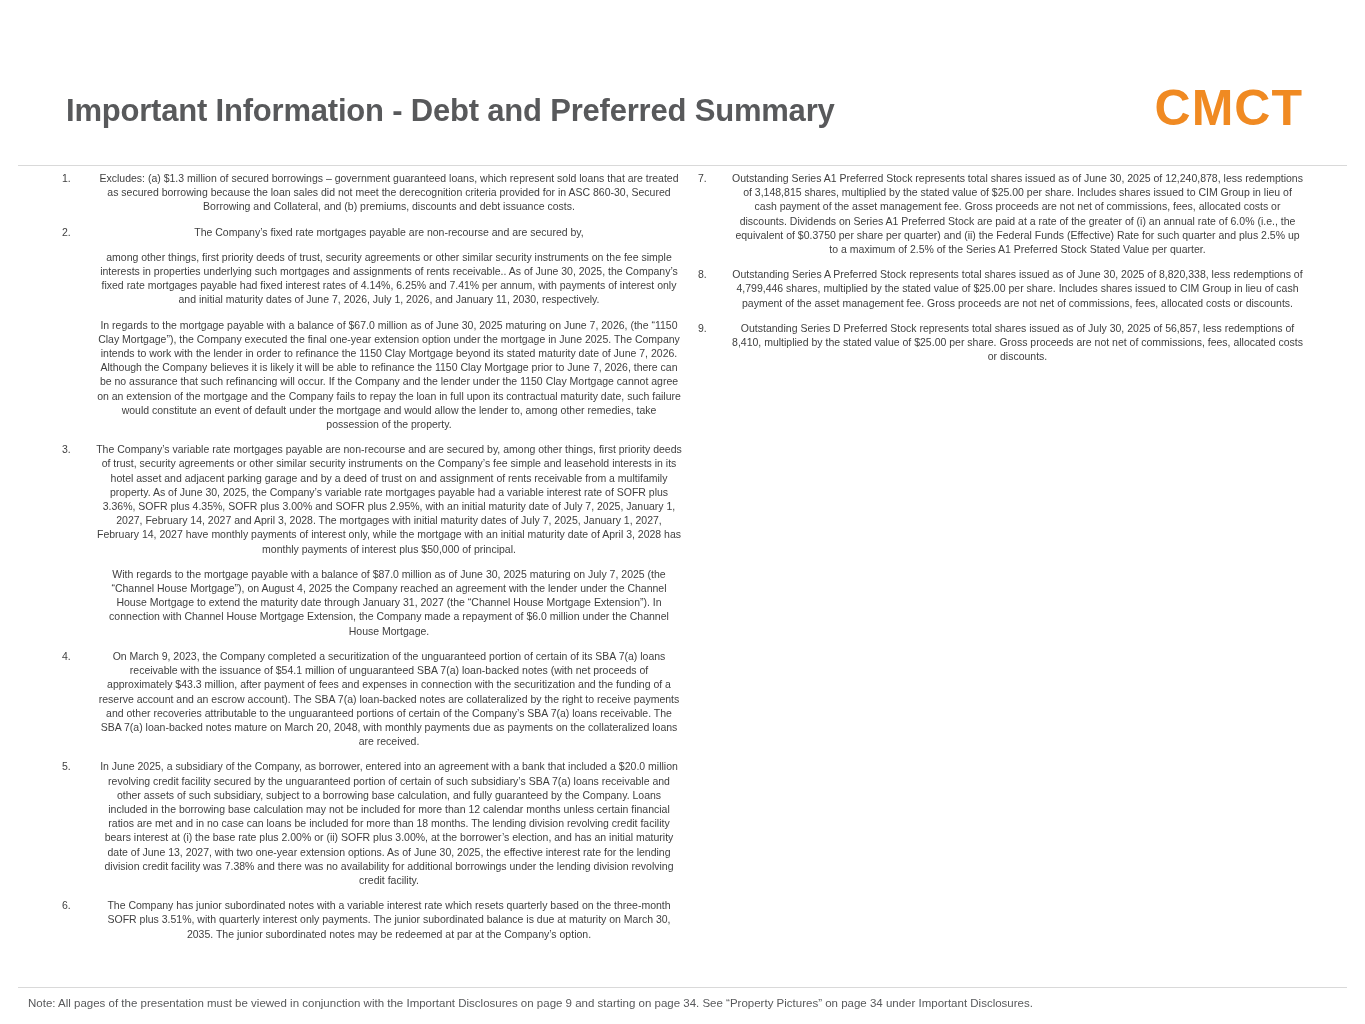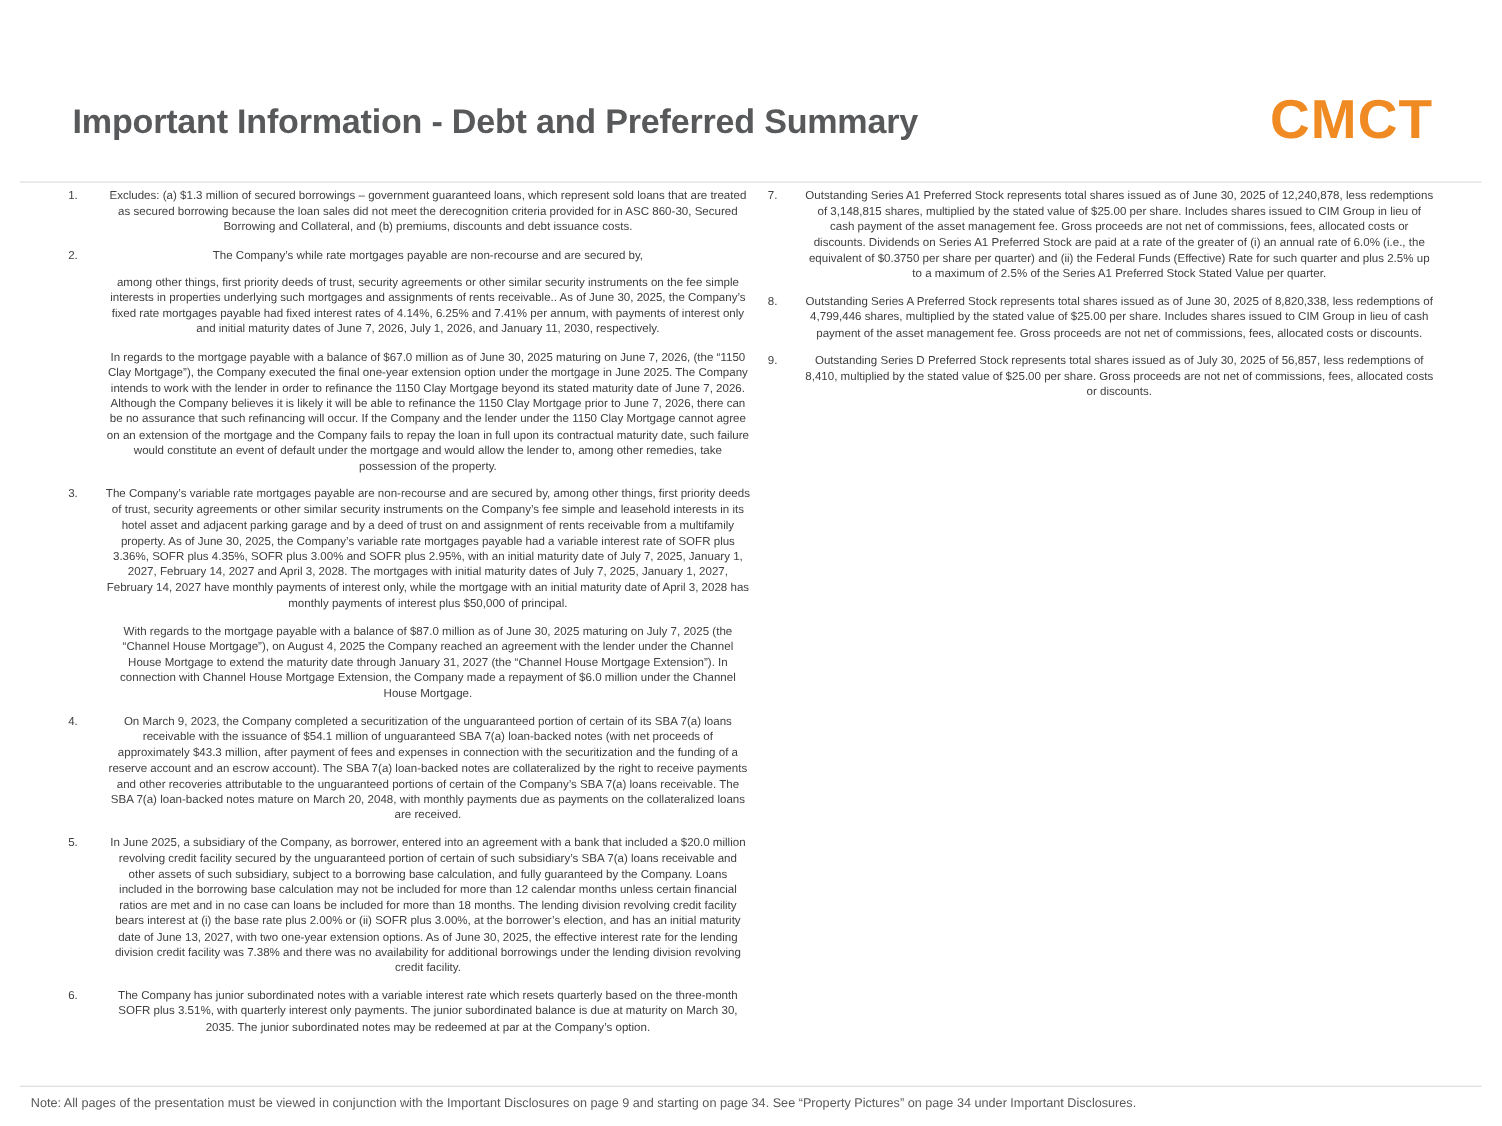--- a/index.html
+++ b/index.html
@@ -181,21 +181,21 @@
       <div class="note-item">
         <div class="note-num">1.</div>
         <div class="note-body">
           <p class="note-para">Excludes: (a) $1.3 million of secured borrowings – government guaranteed loans, which represent sold loans that are treated as secured borrowing because the loan sales did not meet the derecognition criteria provided for in ASC 860-30, Secured Borrowing and Collateral, and (b) premiums, discounts and debt issuance costs.</p>
         </div>
       </div>
 
       <div class="note-item">
         <div class="note-num">2.</div>
         <div class="note-body">
-          <p class="note-para">The Company’s while rate mortgages payable are non-recourse and are secured by,</p>
+          <p class="note-para">The Company’s fixed rate mortgages payable are non-recourse and are secured by,</p>
           <p class="note-para">among other things, first priority deeds of trust, security agreements or other similar security instruments on the fee simple interests in properties underlying such mortgages and assignments of rents receivable.. As of June 30, 2025, the Company’s fixed rate mortgages payable had fixed interest rates of 4.14%, 6.25% and 7.41% per annum, with payments of interest only and initial maturity dates of June 7, 2026, July 1, 2026,  and January 11, 2030, respectively.</p>
           <p class="note-para">In regards to the mortgage payable with a balance of $67.0 million as of June 30, 2025 maturing on June 7, 2026, (the “1150 Clay Mortgage”), the Company executed the final one-year extension option under the mortgage in June 2025. The Company intends to work with the lender in order to refinance the 1150 Clay Mortgage beyond its stated maturity date of June 7, 2026. Although the Company believes it is likely it will be able to refinance the 1150 Clay Mortgage prior to June 7, 2026, there can be no assurance that such refinancing will occur. If the Company and the lender under the 1150 Clay Mortgage cannot agree on an extension of the mortgage and the Company fails to repay the loan in full upon its contractual maturity date, such failure would constitute an event of default under the mortgage and would allow the lender to, among other remedies, take possession of the property.</p>
         </div>
       </div>
 
       <div class="note-item">
         <div class="note-num">3.</div>
         <div class="note-body">
           <p class="note-para">The Company’s variable rate mortgages payable are non-recourse and are secured by, among other things, first priority deeds of trust, security agreements or other similar security instruments on the Company’s fee simple and leasehold interests in its hotel asset and adjacent parking garage and by a deed of trust on and assignment of rents receivable from a multifamily property. As of June 30, 2025, the Company’s variable rate mortgages payable had a variable interest rate of SOFR plus 3.36%, SOFR plus 4.35%, SOFR plus 3.00% and SOFR plus 2.95%, with an initial maturity date of July 7, 2025, January 1, 2027, February 14, 2027 and April 3, 2028. The mortgages with initial maturity dates of July 7, 2025, January 1, 2027, February 14, 2027 have monthly payments of interest only, while the mortgage with an initial maturity date of April 3, 2028 has monthly payments of interest plus $50,000 of principal.</p>
           <p class="note-para">With regards to the mortgage payable with a balance of $87.0 million as of June 30, 2025 maturing on July 7, 2025 (the “Channel House Mortgage”), on August 4, 2025 the Company reached an agreement with the lender under the Channel House Mortgage to extend the maturity date through January 31, 2027 (the “Channel House Mortgage Extension”). In connection with Channel House Mortgage Extension, the Company made a repayment of $6.0 million under the Channel House Mortgage.</p>

